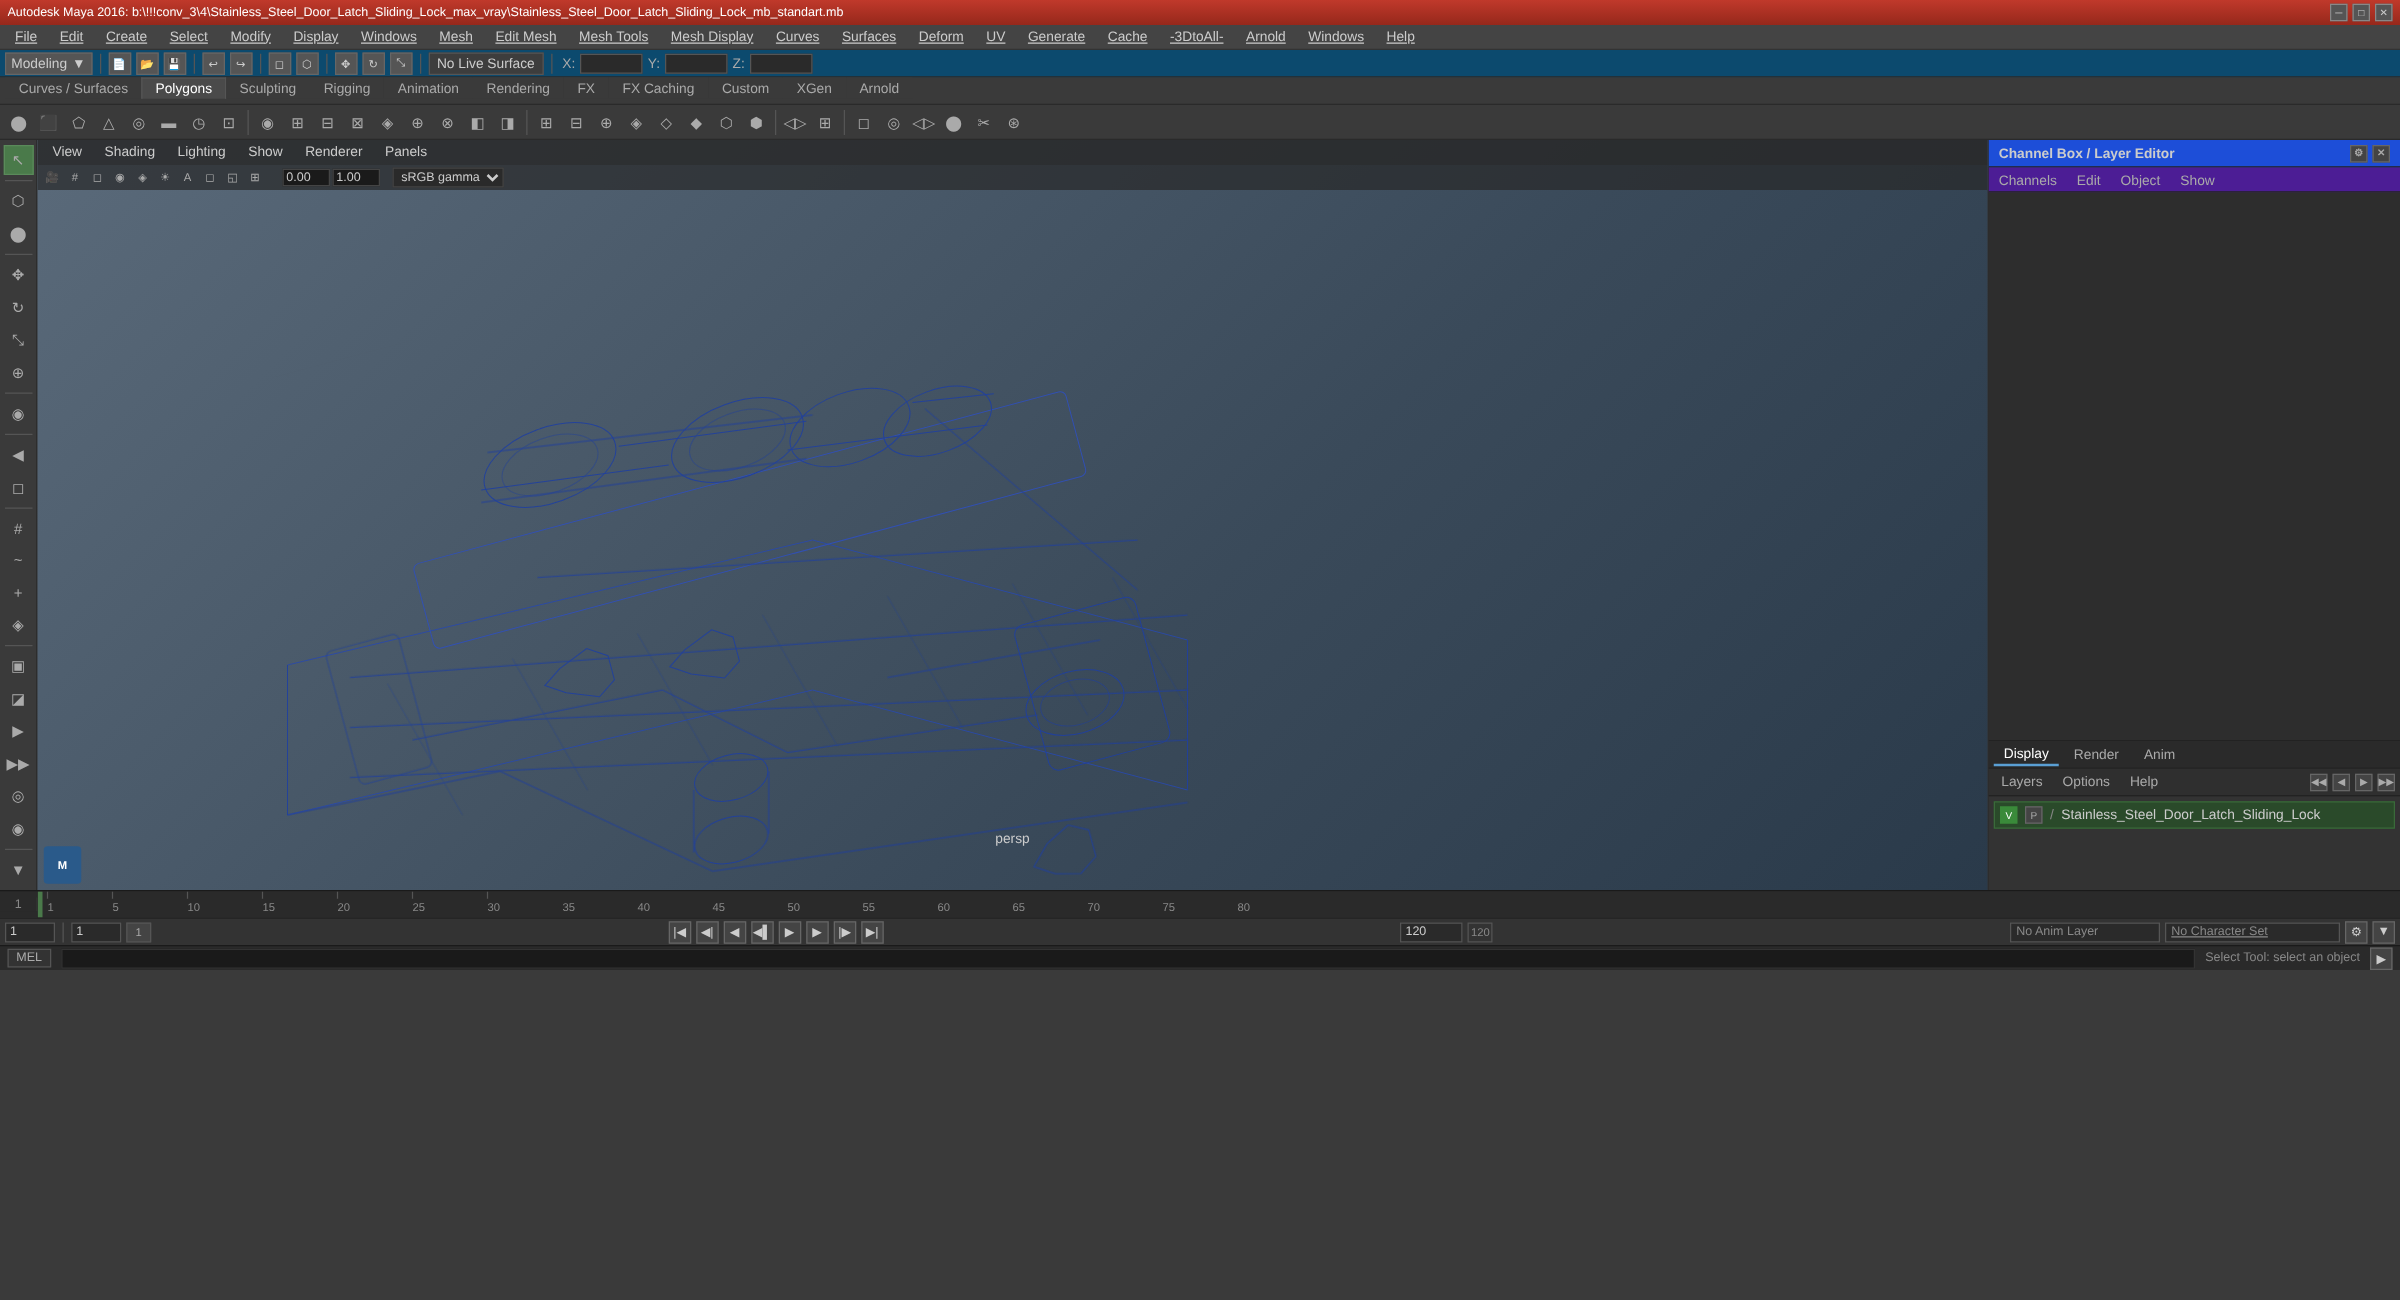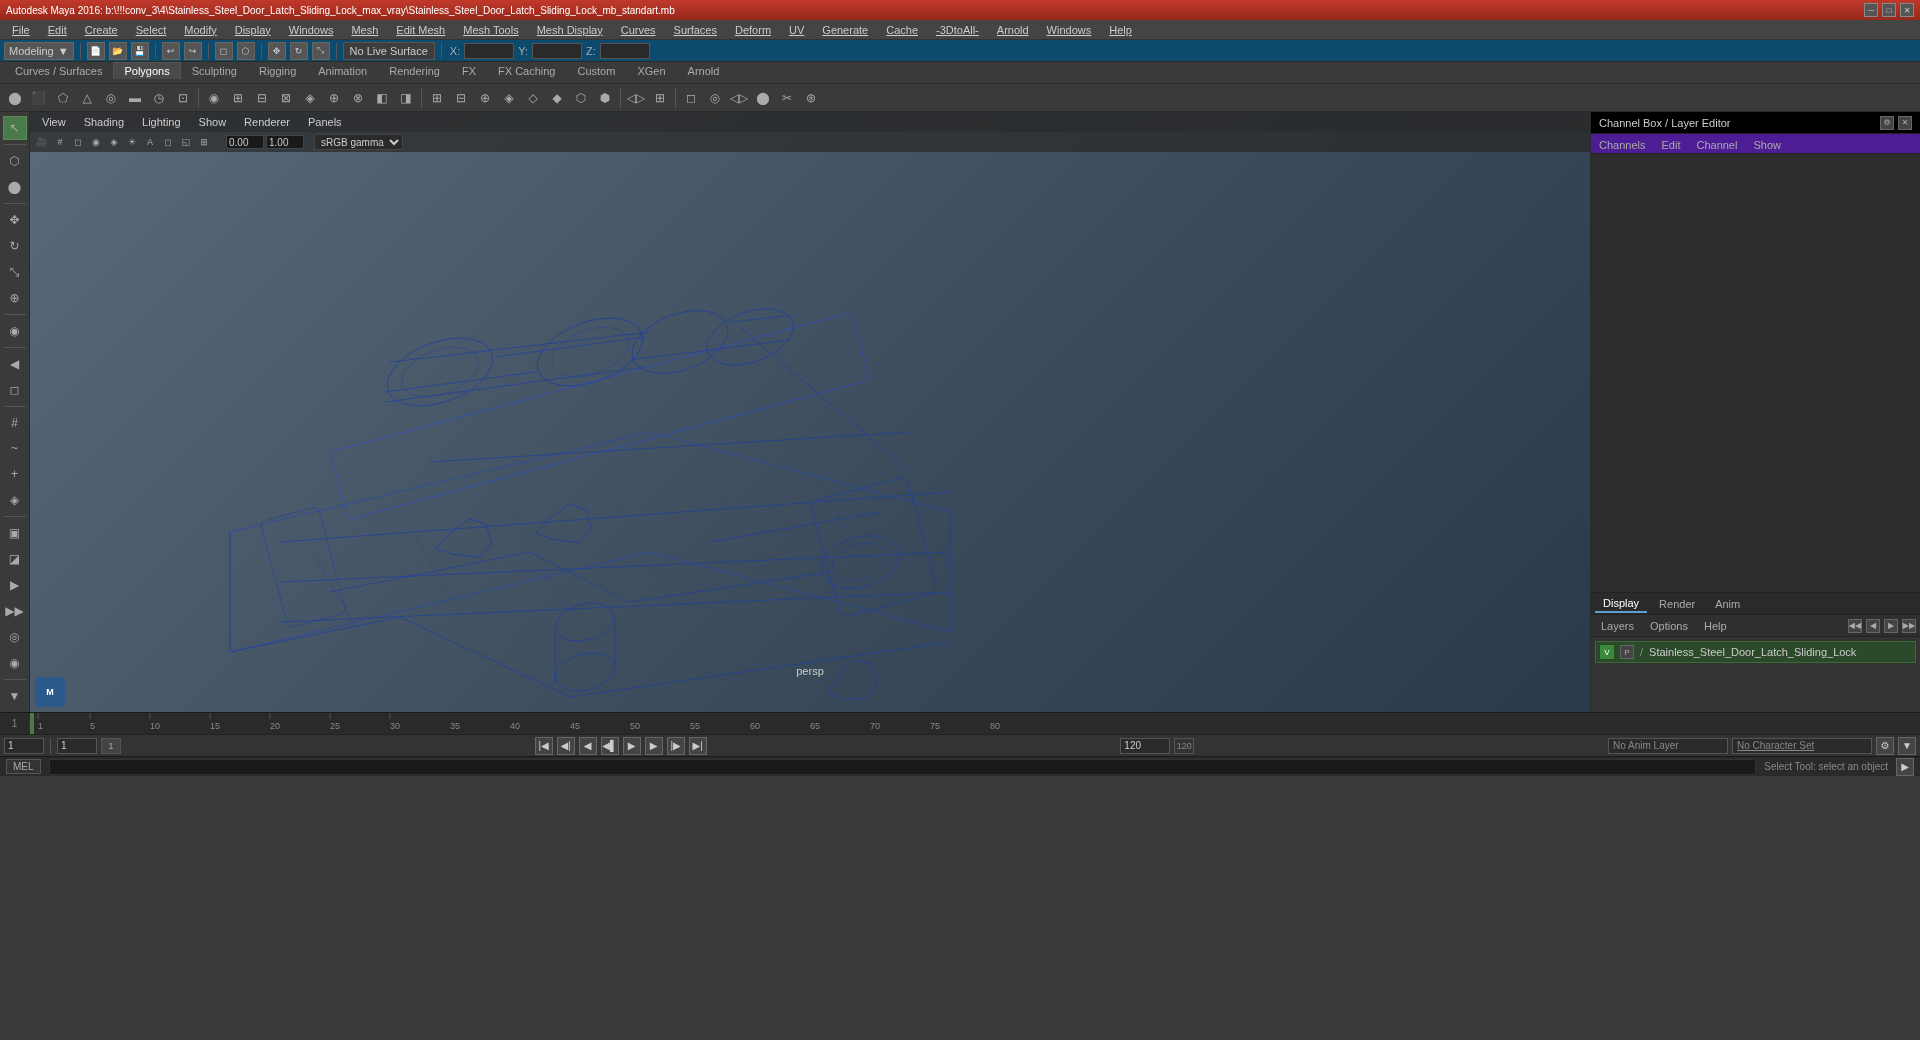--- a/index.html
+++ b/index.html
@@ -327,26 +327,27 @@
     #right-panel {
       width: 330px;
       background: #3a3a3a;
       border-left: 1px solid #2a2a2a;
       display: flex;
       flex-direction: column;
     }
 
     #channel-box-header {
       height: 22px;
-      background: #000000;
+      background: #1d4ed8;
       display: flex;
       align-items: center;
       justify-content: space-between;
       padding: 0 8px;
       border-bottom: 1px solid #222;
+      font-weight: bold;
     }
     .cb-title {
       font-size: 11px;
       color: #ccc;
     }
     .cb-controls {
       display: flex;
       gap: 4px;
     }
     .cb-btn {
@@ -832,21 +833,21 @@
       <span class="cb-title">Channel Box / Layer Editor</span>
       <div class="cb-controls">
         <div class="cb-btn">⚙</div>
         <div class="cb-btn">✕</div>
       </div>
     </div>
 
     <div id="channel-tabs">
       <div class="ch-tab">Channels</div>
       <div class="ch-tab">Edit</div>
-      <div class="ch-tab">Channel</div>
+      <div class="ch-tab">Object</div>
       <div class="ch-tab">Show</div>
     </div>
 
     <div id="channel-content"></div>
 
     <div id="layer-editor">
       <div id="layer-editor-tabs">
         <div class="le-tab active">Display</div>
         <div class="le-tab">Render</div>
         <div class="le-tab">Anim</div>

